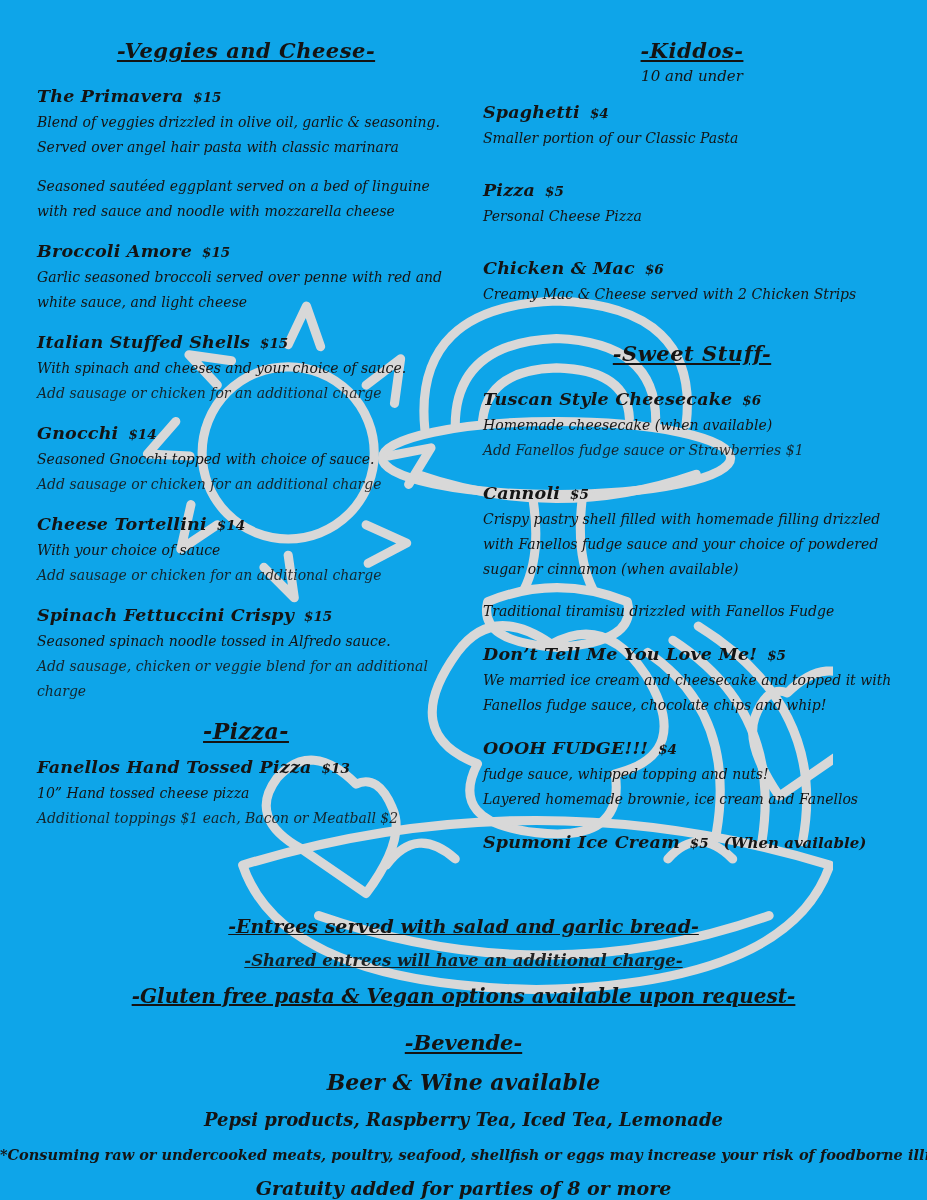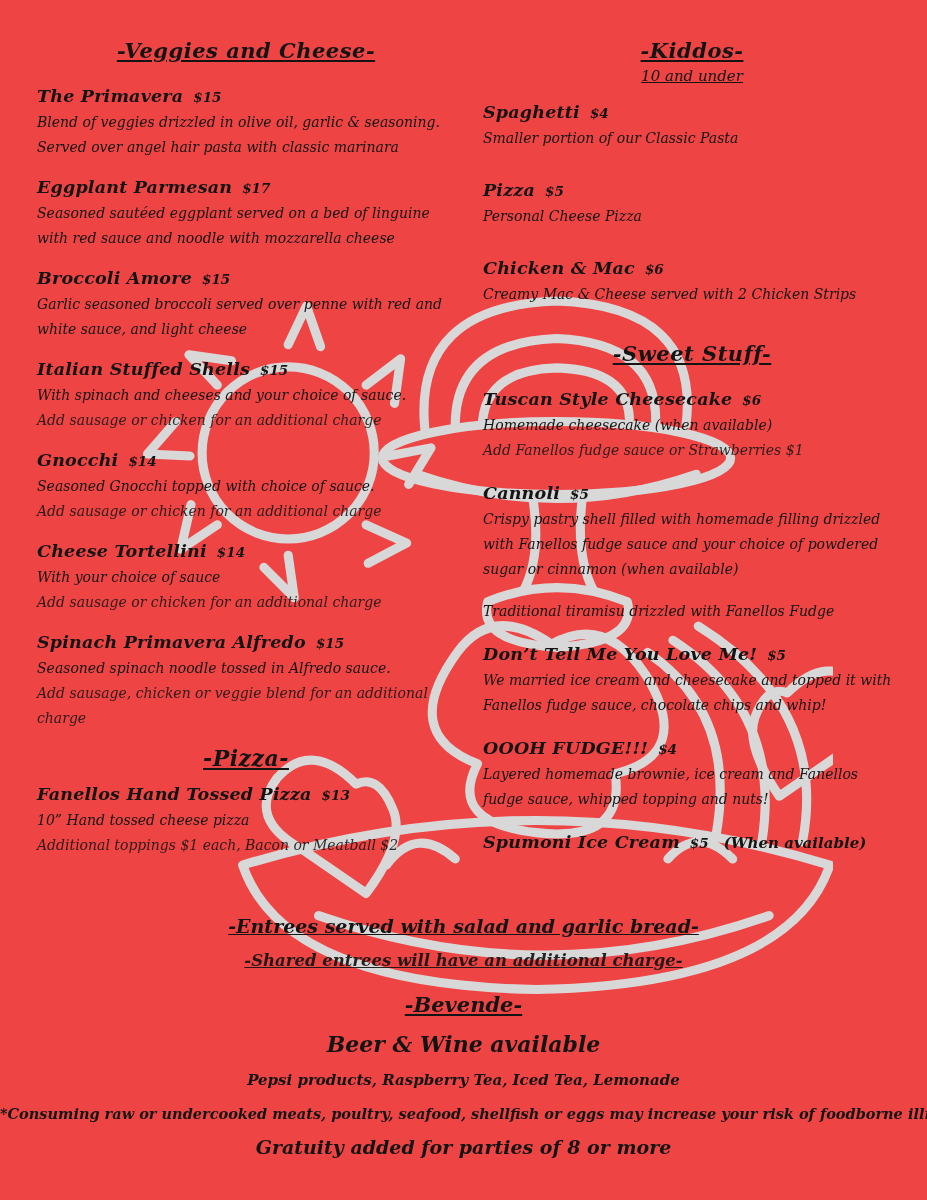--- a/index.html
+++ b/index.html
@@ -3,34 +3,34 @@
 <meta charset="utf-8">
 <style>
   html,body{margin:0;padding:0;background:#ffffff;}
   body{
     width:927px;height:1200px;
     font-family:"DejaVu Serif", serif;
     font-style:italic;
     color:#141414;
     overflow:hidden;
   }
-  .page{position:relative;width:927px;height:1200px;background:#ef4444;overflow:hidden;}
+  .page{position:relative;width:927px;height:1200px;background:#0ea5e9;overflow:hidden;}
   
   .watermark{position:absolute;left:118px;top:215px;width:715px;height:810px;z-index:0;pointer-events:none;}
   
   .content{position:relative;z-index:1;display:flex;padding-top:38px;}
   .col{box-sizing:border-box;}
   .col-left{width:463px;padding-left:37px;padding-right:8px;}
   .col-right{width:464px;padding-left:20px;padding-right:26px;}
   .section-heading{
     font-size:21px;font-weight:bold;margin:0 0 20px 0;
     text-align:center;text-decoration:underline;letter-spacing:.5px;
   }
   .section-subheading{
-    font-size:15px;text-align:center;text-decoration:underline;
+    font-size:15px;text-align:center;
     margin:-16px 0 14px 0;
   }
   [data-name="section-pizza"] .section-heading{margin-top:4px;margin-bottom:10px;font-size:22px;}
   [data-name="section-sweet-stuff"]{margin-top:34px;}
   [data-name="section-kiddos"] .menu-item{margin-bottom:26px;}
   [data-name="section-sweet-stuff"] .menu-item{margin-bottom:17px;}
   .menu-item{margin-bottom:14px;}
   .item-name-row{line-height:26px;white-space:nowrap;}
   .item-name{font-size:17.5px;font-weight:bold;letter-spacing:.2px;}
   .item-price{font-size:13.5px;font-weight:bold;margin-left:10px;}
@@ -40,21 +40,21 @@
   }
   .item-note-line{opacity:.88;}
   
   .footer{position:relative;z-index:1;text-align:center;padding-top:18px;}
   .footer-line{margin:0 auto 14px auto;}
   .f-bold-underline{font-size:19px;font-weight:bold;text-decoration:underline;margin-top:24px;}
   .f-underline{font-size:16.5px;font-weight:bold;text-decoration:underline;opacity:.92;}
   .f-bold-underline-lg{font-size:20px;font-weight:bold;text-decoration:underline;margin-top:2px;}
   .f-bold-underline-xl{font-size:21px;font-weight:bold;text-decoration:underline;margin-top:22px;}
   .f-plain-xl{font-size:22px;font-weight:bold;margin-top:8px;}
-  .f-plain-lg{font-size:15px;font-weight:bold;}
+  .f-plain-lg{font-size:18px;font-weight:bold;}
   .f-disclaimer{font-size:14.5px;font-weight:bold;margin-top:16px;white-space:nowrap;}
   .f-gratuity{font-size:19px;font-weight:bold;margin-top:6px;}
 </style>
 </head>
 <body>
 
 <div class="page" data-name="menu-page">
 
   <svg class="watermark" viewBox="0 0 700 800" data-name="watermark-pasta-illustration" aria-hidden="true">
     <g stroke="#d8d8d8" stroke-width="9" fill="none" stroke-linecap="round" stroke-linejoin="round">
@@ -91,21 +91,20 @@
   <div class="content" data-name="menu-columns">
     <div class="col col-left" data-name="column-left">
         <section class="menu-section" data-name="section-veggies-and-cheese">
           <h2 class="section-heading" data-name="section-heading">-Veggies and Cheese-</h2>
           <div class="menu-item" data-name="menu-item">
             <div class="item-name-row" data-name="item-name-row"><span class="item-name" data-name="item-name">The Primavera</span><span class="item-price" data-name="item-price">$15</span></div>
             <div class="item-desc-line" data-name="item-desc-line">Blend of veggies drizzled in olive oil, garlic &amp; seasoning.</div>
             <div class="item-desc-line" data-name="item-desc-line">Served over angel hair pasta with classic marinara</div>
           </div>
           <div class="menu-item" data-name="menu-item">
-            <div class="item-name-row" data-name="item-name-row"><span class="item-name" data-name="item-name">Eggplant Parmesan</span><span class="item-price" data-name="item-price">$17</span></div>
             <div class="item-desc-line" data-name="item-desc-line">Seasoned sautéed eggplant served on a bed of linguine</div>
             <div class="item-desc-line" data-name="item-desc-line">with red sauce and noodle with mozzarella cheese</div>
           </div>
           <div class="menu-item" data-name="menu-item">
             <div class="item-name-row" data-name="item-name-row"><span class="item-name" data-name="item-name">Broccoli Amore</span><span class="item-price" data-name="item-price">$15</span></div>
             <div class="item-desc-line" data-name="item-desc-line">Garlic seasoned broccoli served over penne with red and</div>
             <div class="item-desc-line" data-name="item-desc-line">white sauce, and light cheese</div>
           </div>
           <div class="menu-item" data-name="menu-item">
             <div class="item-name-row" data-name="item-name-row"><span class="item-name" data-name="item-name">Italian Stuffed Shells</span><span class="item-price" data-name="item-price">$15</span></div>
@@ -116,21 +115,21 @@
             <div class="item-name-row" data-name="item-name-row"><span class="item-name" data-name="item-name">Gnocchi</span><span class="item-price" data-name="item-price">$14</span></div>
             <div class="item-desc-line" data-name="item-desc-line">Seasoned Gnocchi topped with choice of sauce.</div>
             <div class="item-note-line" data-name="item-note-line">Add sausage or chicken for an additional charge</div>
           </div>
           <div class="menu-item" data-name="menu-item">
             <div class="item-name-row" data-name="item-name-row"><span class="item-name" data-name="item-name">Cheese Tortellini</span><span class="item-price" data-name="item-price">$14</span></div>
             <div class="item-desc-line" data-name="item-desc-line">With your choice of sauce</div>
             <div class="item-note-line" data-name="item-note-line">Add sausage or chicken for an additional charge</div>
           </div>
           <div class="menu-item" data-name="menu-item">
-            <div class="item-name-row" data-name="item-name-row"><span class="item-name" data-name="item-name">Spinach Primavera Alfredo</span><span class="item-price" data-name="item-price">$15</span></div>
+            <div class="item-name-row" data-name="item-name-row"><span class="item-name" data-name="item-name">Spinach Fettuccini Crispy</span><span class="item-price" data-name="item-price">$15</span></div>
             <div class="item-desc-line" data-name="item-desc-line">Seasoned spinach noodle tossed in Alfredo sauce.</div>
             <div class="item-note-line" data-name="item-note-line">Add sausage, chicken or veggie blend for an additional</div>
             <div class="item-note-line" data-name="item-note-line">charge</div>
           </div>
         </section>
         <section class="menu-section" data-name="section-pizza">
           <h2 class="section-heading" data-name="section-heading">-Pizza-</h2>
           <div class="menu-item" data-name="menu-item">
             <div class="item-name-row" data-name="item-name-row"><span class="item-name" data-name="item-name">Fanellos Hand Tossed Pizza</span><span class="item-price" data-name="item-price">$13</span></div>
             <div class="item-desc-line" data-name="item-desc-line">10” Hand tossed cheese pizza</div>
@@ -171,32 +170,33 @@
           <div class="menu-item" data-name="menu-item">
             <div class="item-desc-line" data-name="item-desc-line">Traditional tiramisu drizzled with Fanellos Fudge</div>
           </div>
           <div class="menu-item" data-name="menu-item">
             <div class="item-name-row" data-name="item-name-row"><span class="item-name" data-name="item-name">Don’t Tell Me You Love Me!</span><span class="item-price" data-name="item-price">$5</span></div>
             <div class="item-desc-line" data-name="item-desc-line">We married ice cream and cheesecake and topped it with</div>
             <div class="item-desc-line" data-name="item-desc-line">Fanellos fudge sauce, chocolate chips and whip!</div>
           </div>
           <div class="menu-item" data-name="menu-item">
             <div class="item-name-row" data-name="item-name-row"><span class="item-name" data-name="item-name">OOOH FUDGE!!!</span><span class="item-price" data-name="item-price">$4</span></div>
+            <div class="item-desc-line" data-name="item-desc-line">fudge sauce, whipped topping and nuts!</div>
             <div class="item-desc-line" data-name="item-desc-line">Layered homemade brownie, ice cream and Fanellos</div>
-            <div class="item-desc-line" data-name="item-desc-line">fudge sauce, whipped topping and nuts!</div>
           </div>
           <div class="menu-item" data-name="menu-item">
             <div class="item-name-row" data-name="item-name-row"><span class="item-name" data-name="item-name">Spumoni Ice Cream</span><span class="item-price" data-name="item-price">$5</span><span class="item-price-suffix" data-name="item-price-suffix">(When available)</span></div>
           </div>
         </section>
       </div>
   </div>
 
   <div class="footer" data-name="menu-footer">
       <div class="footer-line f-bold-underline" data-name="footer-line">-Entrees served with salad and garlic bread-</div>
       <div class="footer-line f-underline" data-name="footer-line">-Shared entrees will have an additional charge-</div>
+      <div class="footer-line f-bold-underline-lg" data-name="footer-line">-Gluten free pasta &amp; Vegan options available upon request-</div>
       <div class="footer-line f-bold-underline-xl" data-name="footer-line">-Bevende-</div>
       <div class="footer-line f-plain-xl" data-name="footer-line">Beer &amp; Wine available</div>
       <div class="footer-line f-plain-lg" data-name="footer-line">Pepsi products, Raspberry Tea, Iced Tea, Lemonade</div>
       <div class="footer-line f-disclaimer" data-name="footer-line">*Consuming raw or undercooked meats, poultry, seafood, shellfish or eggs may increase your risk of foodborne illness</div>
       <div class="footer-line f-gratuity" data-name="footer-line">Gratuity added for parties of 8 or more</div>
     </div>
 </div>
 
 </body></html>

